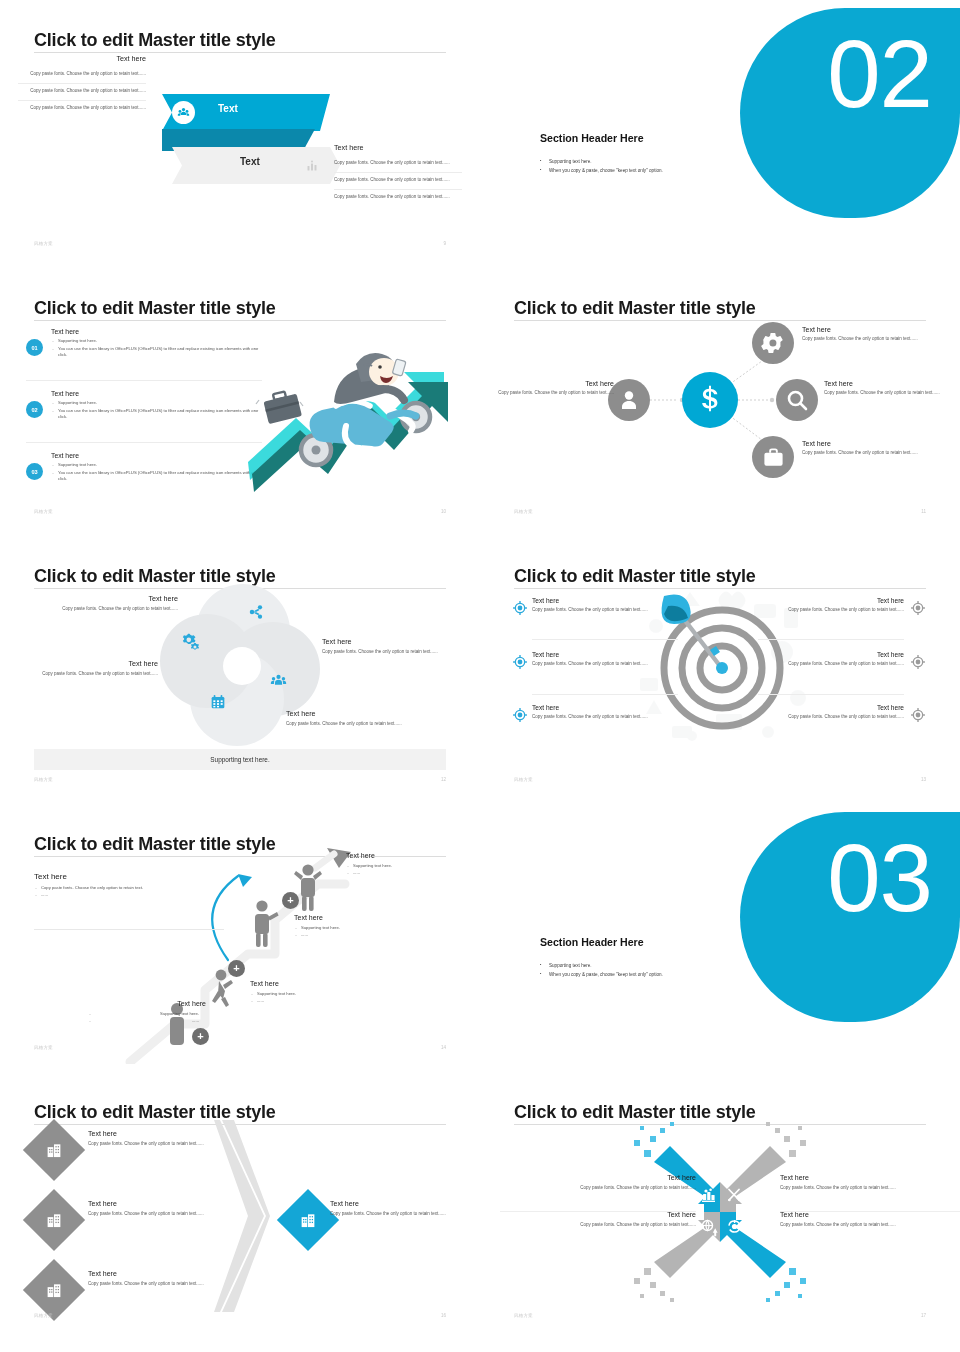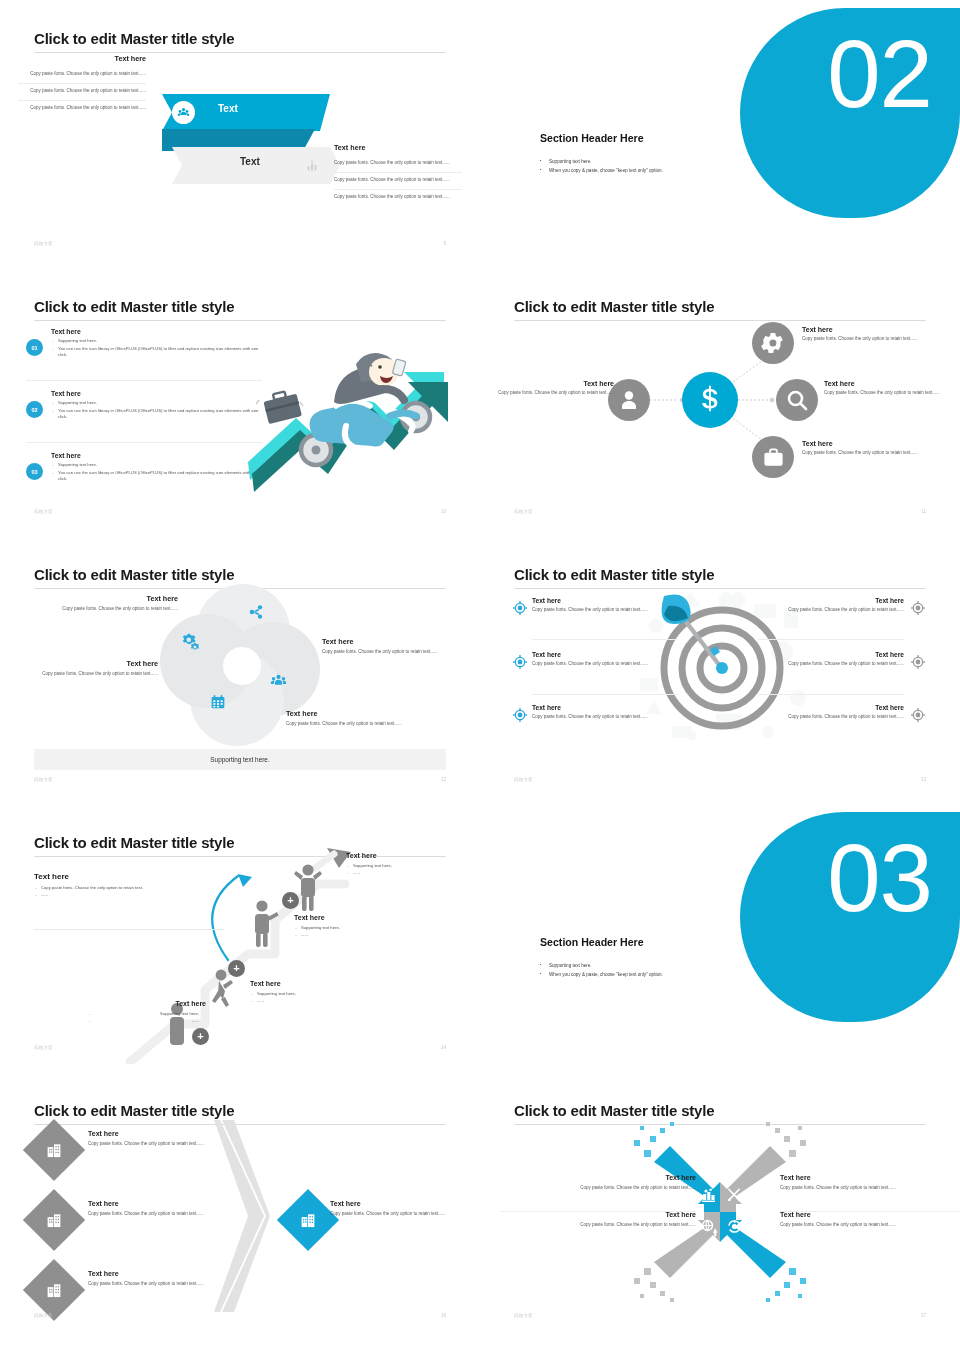--- a/index.html
+++ b/index.html
@@ -28,21 +28,21 @@
     left:0; top:8px;
     width:480px; height:252px;
     background:#fff;
     overflow:hidden;
   }
 
   
   .title {
     position:absolute;
     left:34px; top:22px;
-    font-size:15px; font-weight:bold;
+    font-size:18px; font-weight:bold;
     color:#1a1a1a;
     letter-spacing:-0.2px;
     white-space:nowrap;
   }
   .title-rule {
     position:absolute;
     left:34px; top:44px;
     width:412px; height:1px;
     background:#dcdcdc;
   }
@@ -53,21 +53,21 @@
     left:34px; bottom:14px;
     font-size:4.4px; color:#c6c6c6; letter-spacing:.4px;
   }
   .footer-page {
     position:absolute;
     right:34px; bottom:14px;
     font-size:4.6px; color:#c9c9c9;
   }
 
   
-  .th { font-size:7.2px; font-weight:bold; color:#1a1a1a; }
+  .th { font-size:7.2px; font-weight:normal; color:#1a1a1a; }
   .tb { font-size:4.5px; color:#585858; line-height:1.55; }
   .rule-h { height:1px; background:#e8e8e8; }
 
   
   .s1-left { position:absolute; left:18px; top:46px; width:128px; text-align:right; }
   .s1-left .th { margin-bottom:4px; }
   .s1-left .blk { padding:4px 0 5px; }
   .s1-left .blk + .blk { border-top:1px solid #ececec; }
 
   .s1-right { position:absolute; left:334px; top:135px; width:128px; text-align:left; }

